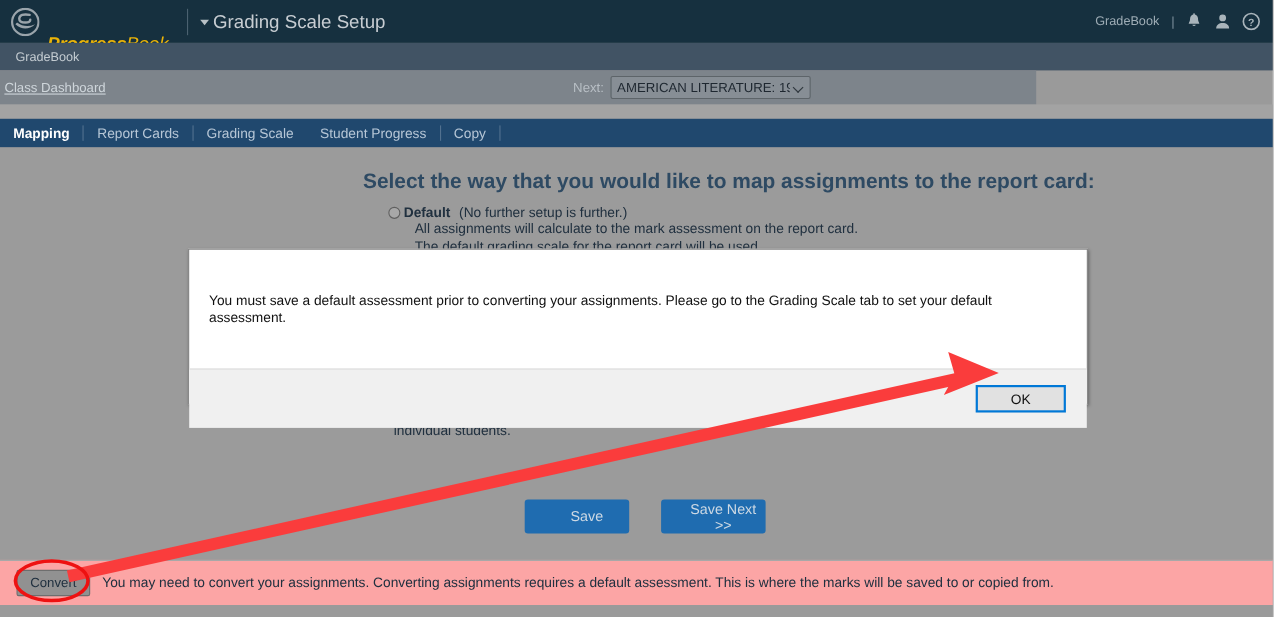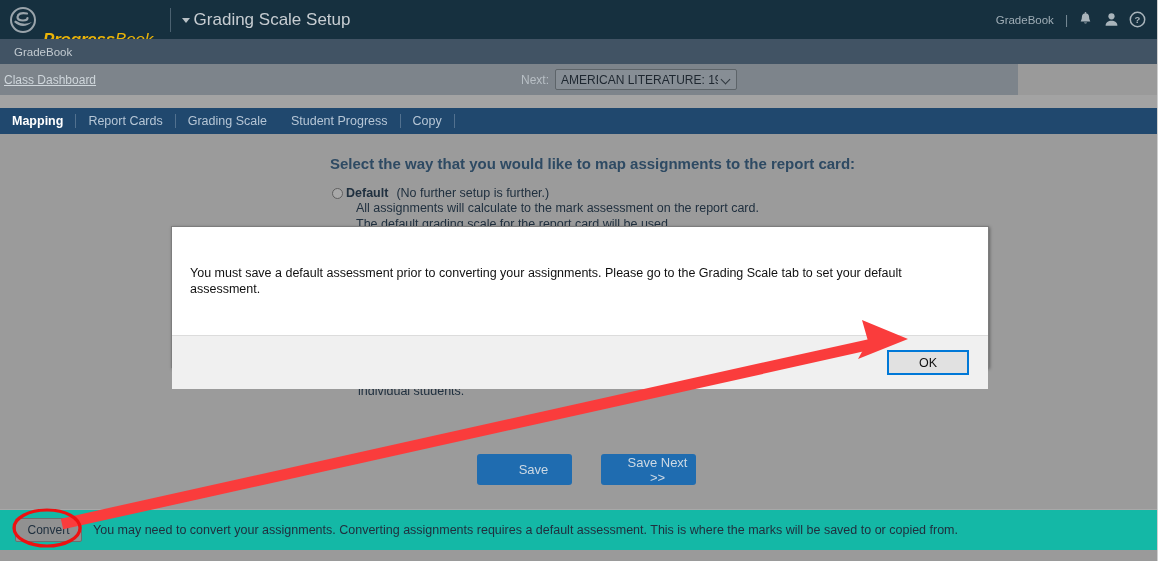--- a/index.html
+++ b/index.html
@@ -80,21 +80,21 @@
   }
   .subbar-label {
     padding-left: 14px;
     font-size: 11.5px;
     color: #c3cbd1;
   }
 
   
   .dashbar {
     position: absolute; left: 0; top: 64px;
-    width: 1018px; height: 31px;
+    width: 942px; height: 31px;
     background: #7d848b;
     display: flex; align-items: center;
   }
   .dash-link {
     padding-left: 4px;
     font-size: 12px;
     color: #cfd6db;
     text-decoration: underline;
     cursor: pointer;
     white-space: nowrap;
@@ -162,28 +162,28 @@
 
   
   .content {
     position: absolute; left: 0; top: 134px;
     width: 1158px; height: 375px;
     background: #9b9b9b;
   }
   .headline {
     position: absolute;
     left: 330px; top: 21px;
-    font-size: 15px;
+    font-size: 19px;
     font-weight: bold;
     color: #2e4a63;
     white-space: nowrap;
   }
   .opt-block {
     position: absolute;
-    left: 332px; top: 52px;
+    left: 353px; top: 52px;
     width: 560px;
   }
   .opt-row { display: flex; align-items: flex-start; }
   .radio {
     width: 11px; height: 11px;
     border: 1px solid #5f5f5f;
     border-radius: 50%;
     background: #a8a8a8;
     margin-top: 2px;
     flex: 0 0 11px;
@@ -225,21 +225,21 @@
     font-size: 13px;
     font-family: "Liberation Sans", sans-serif;
     cursor: pointer;
     padding-left: 24px;
   }
 
   
   .footerbar {
     position: absolute; left: 0; top: 509px;
     width: 1158px; height: 41px;
-    background: #14b8a6;
+    background: #fca5a5;
     border-top: 1px solid #a8a8a8;
     display: flex; align-items: center;
   }
   .convert-btn {
     margin-left: 15px;
     width: 67px; height: 24px;
     background: #919191;
     border: 1px solid #6e6e6e;
     border-radius: 2px;
     font-size: 12px;

